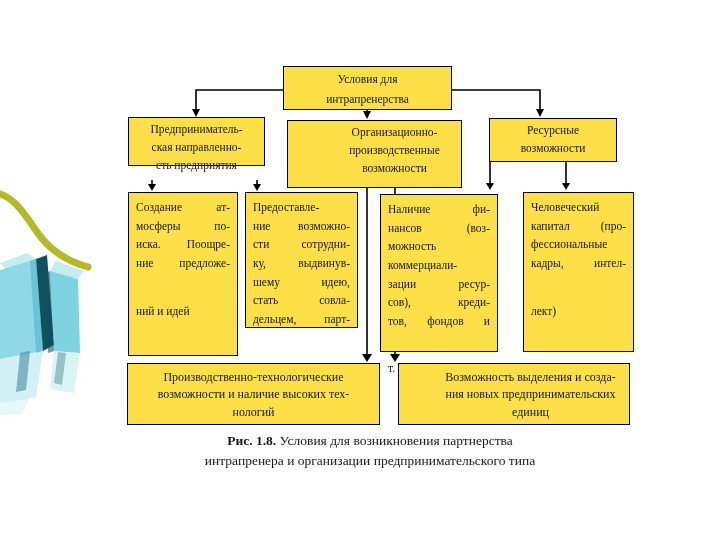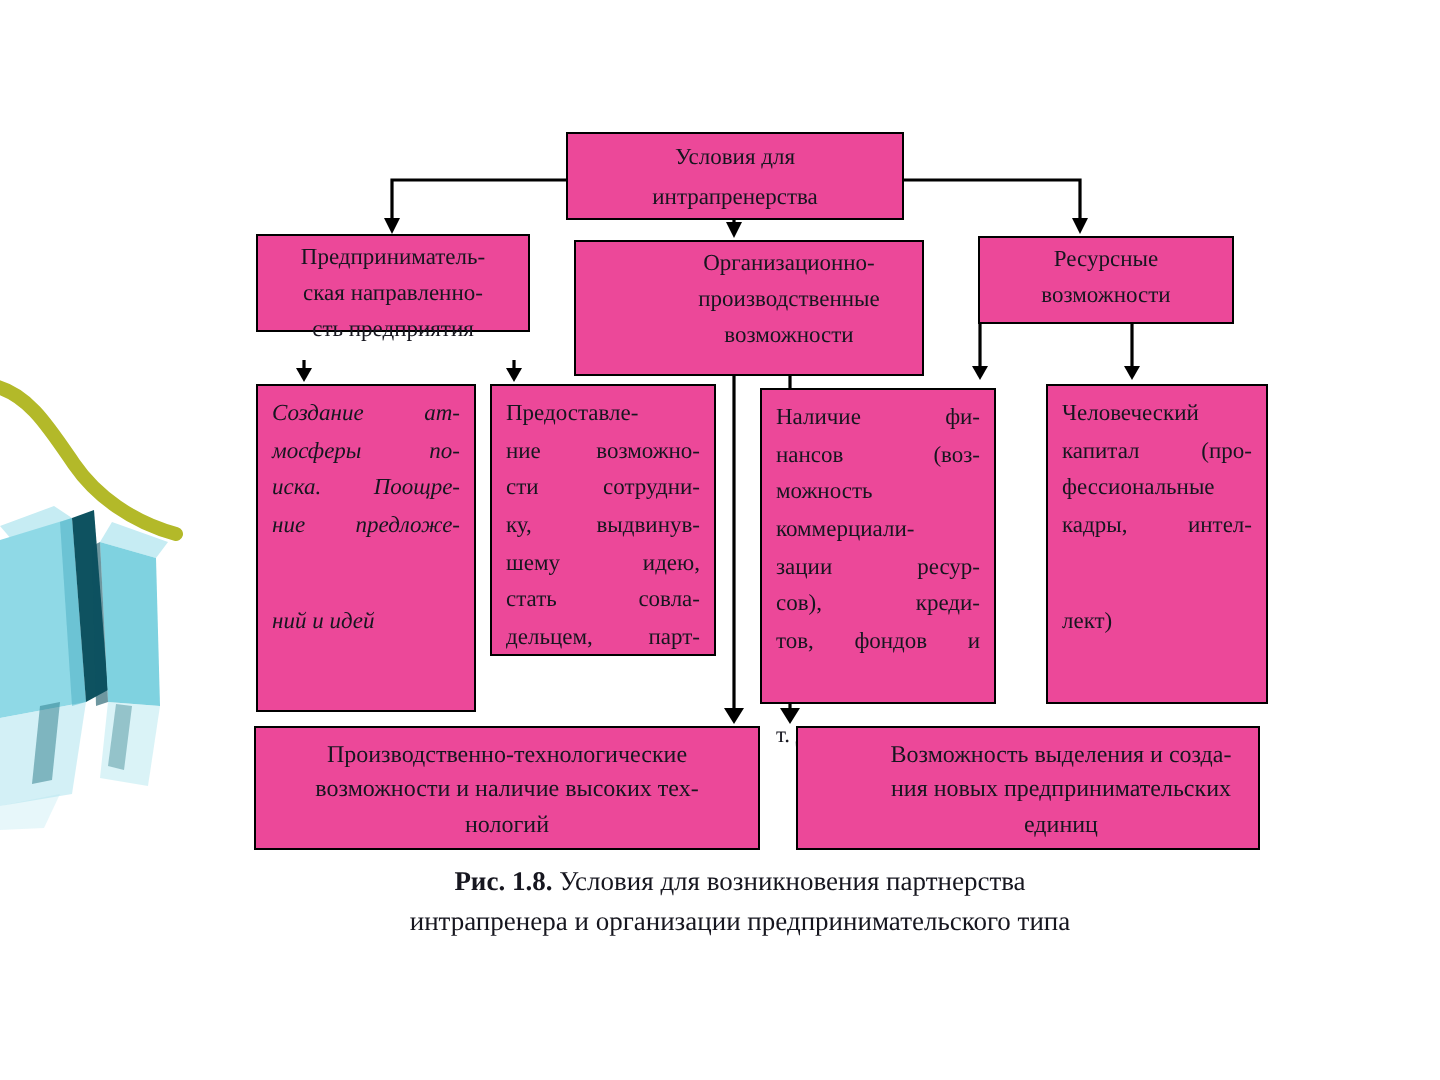--- a/index.html
+++ b/index.html
@@ -5,21 +5,21 @@
   html,body{margin:0;padding:0;background:#ffffff;}
   .slide{
     position:relative;width:720px;height:540px;background:#ffffff;
     overflow:hidden;font-family:"Liberation Serif","DejaVu Serif",serif;
     color:#16161f;
   }
   .deco{position:absolute;left:0;top:185px;pointer-events:none;}
   .wires{position:absolute;left:0;top:0;pointer-events:none;}
   .box{
     position:absolute;box-sizing:border-box;border:1.5px solid #000;
-    background:#ec4899;font-size:11.5px;line-height:1.55;text-align:center;
+    background:#fde047;font-size:11.5px;line-height:1.55;text-align:center;
     padding:3px 4px;
   }
   .box.justify{text-align:left;padding:5px 7px;line-height:1.62;}
   .ln{white-space:nowrap;}
   .spread{display:flex;justify-content:space-between;}
   .last-center{text-align:left;margin-top:29px;}
   .caption{
     position:absolute;left:120px;top:431px;width:500px;text-align:center;
     font-size:13.5px;line-height:1.5;
   }
@@ -88,21 +88,21 @@
       <div class="ln">Организационно-</div>
       <div class="ln">производственные</div>
       <div class="ln">возможности</div>
     </div>
 
   <div class="box" style="left:478px;top:118px;width:128px;height:44px;margin-left:11px;">
       <div class="ln">Ресурсные</div>
       <div class="ln">возможности</div>
     </div>
 
-  <div class="box justify" style="left:128px;top:192px;width:110px;height:164px;font-style:italic;">
+  <div class="box justify" style="left:128px;top:192px;width:110px;height:164px;">
       <div class="ln spread">
         <span>Создание</span>
         <span>ат-</span>
       </div>
       <div class="ln spread">
         <span>мосферы</span>
         <span>по-</span>
       </div>
       <div class="ln spread">
         <span>иска.</span>

